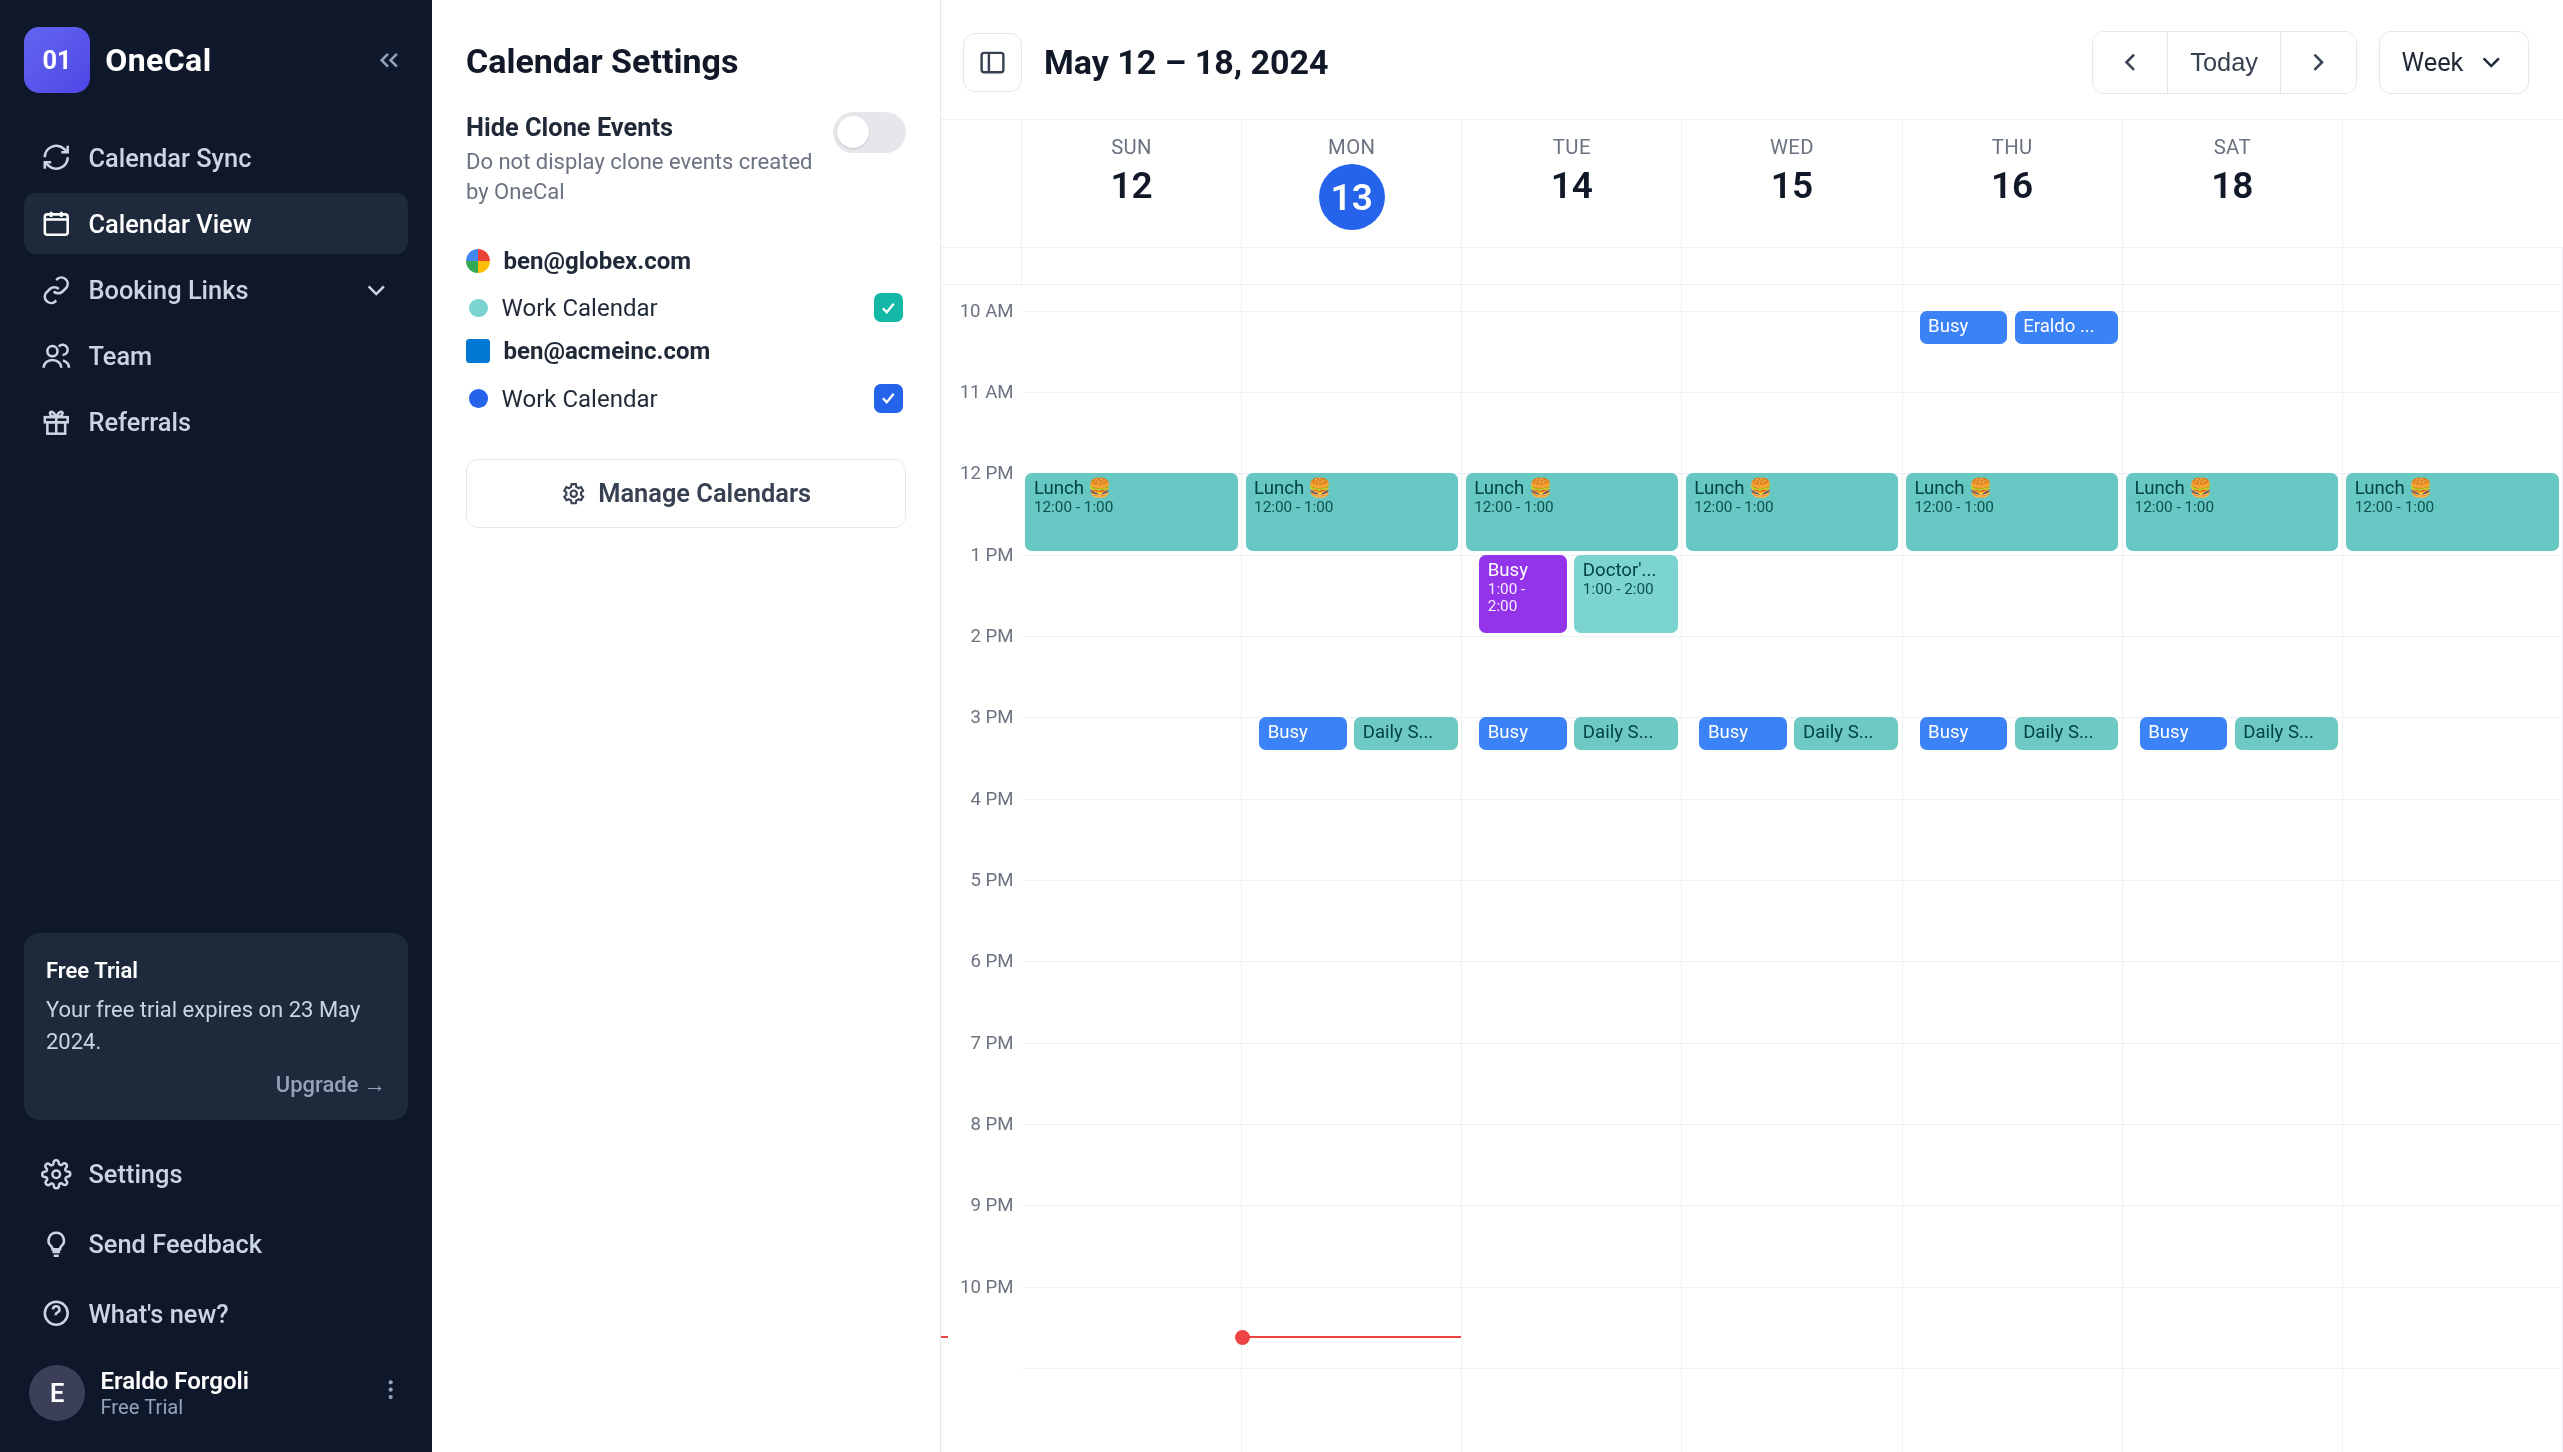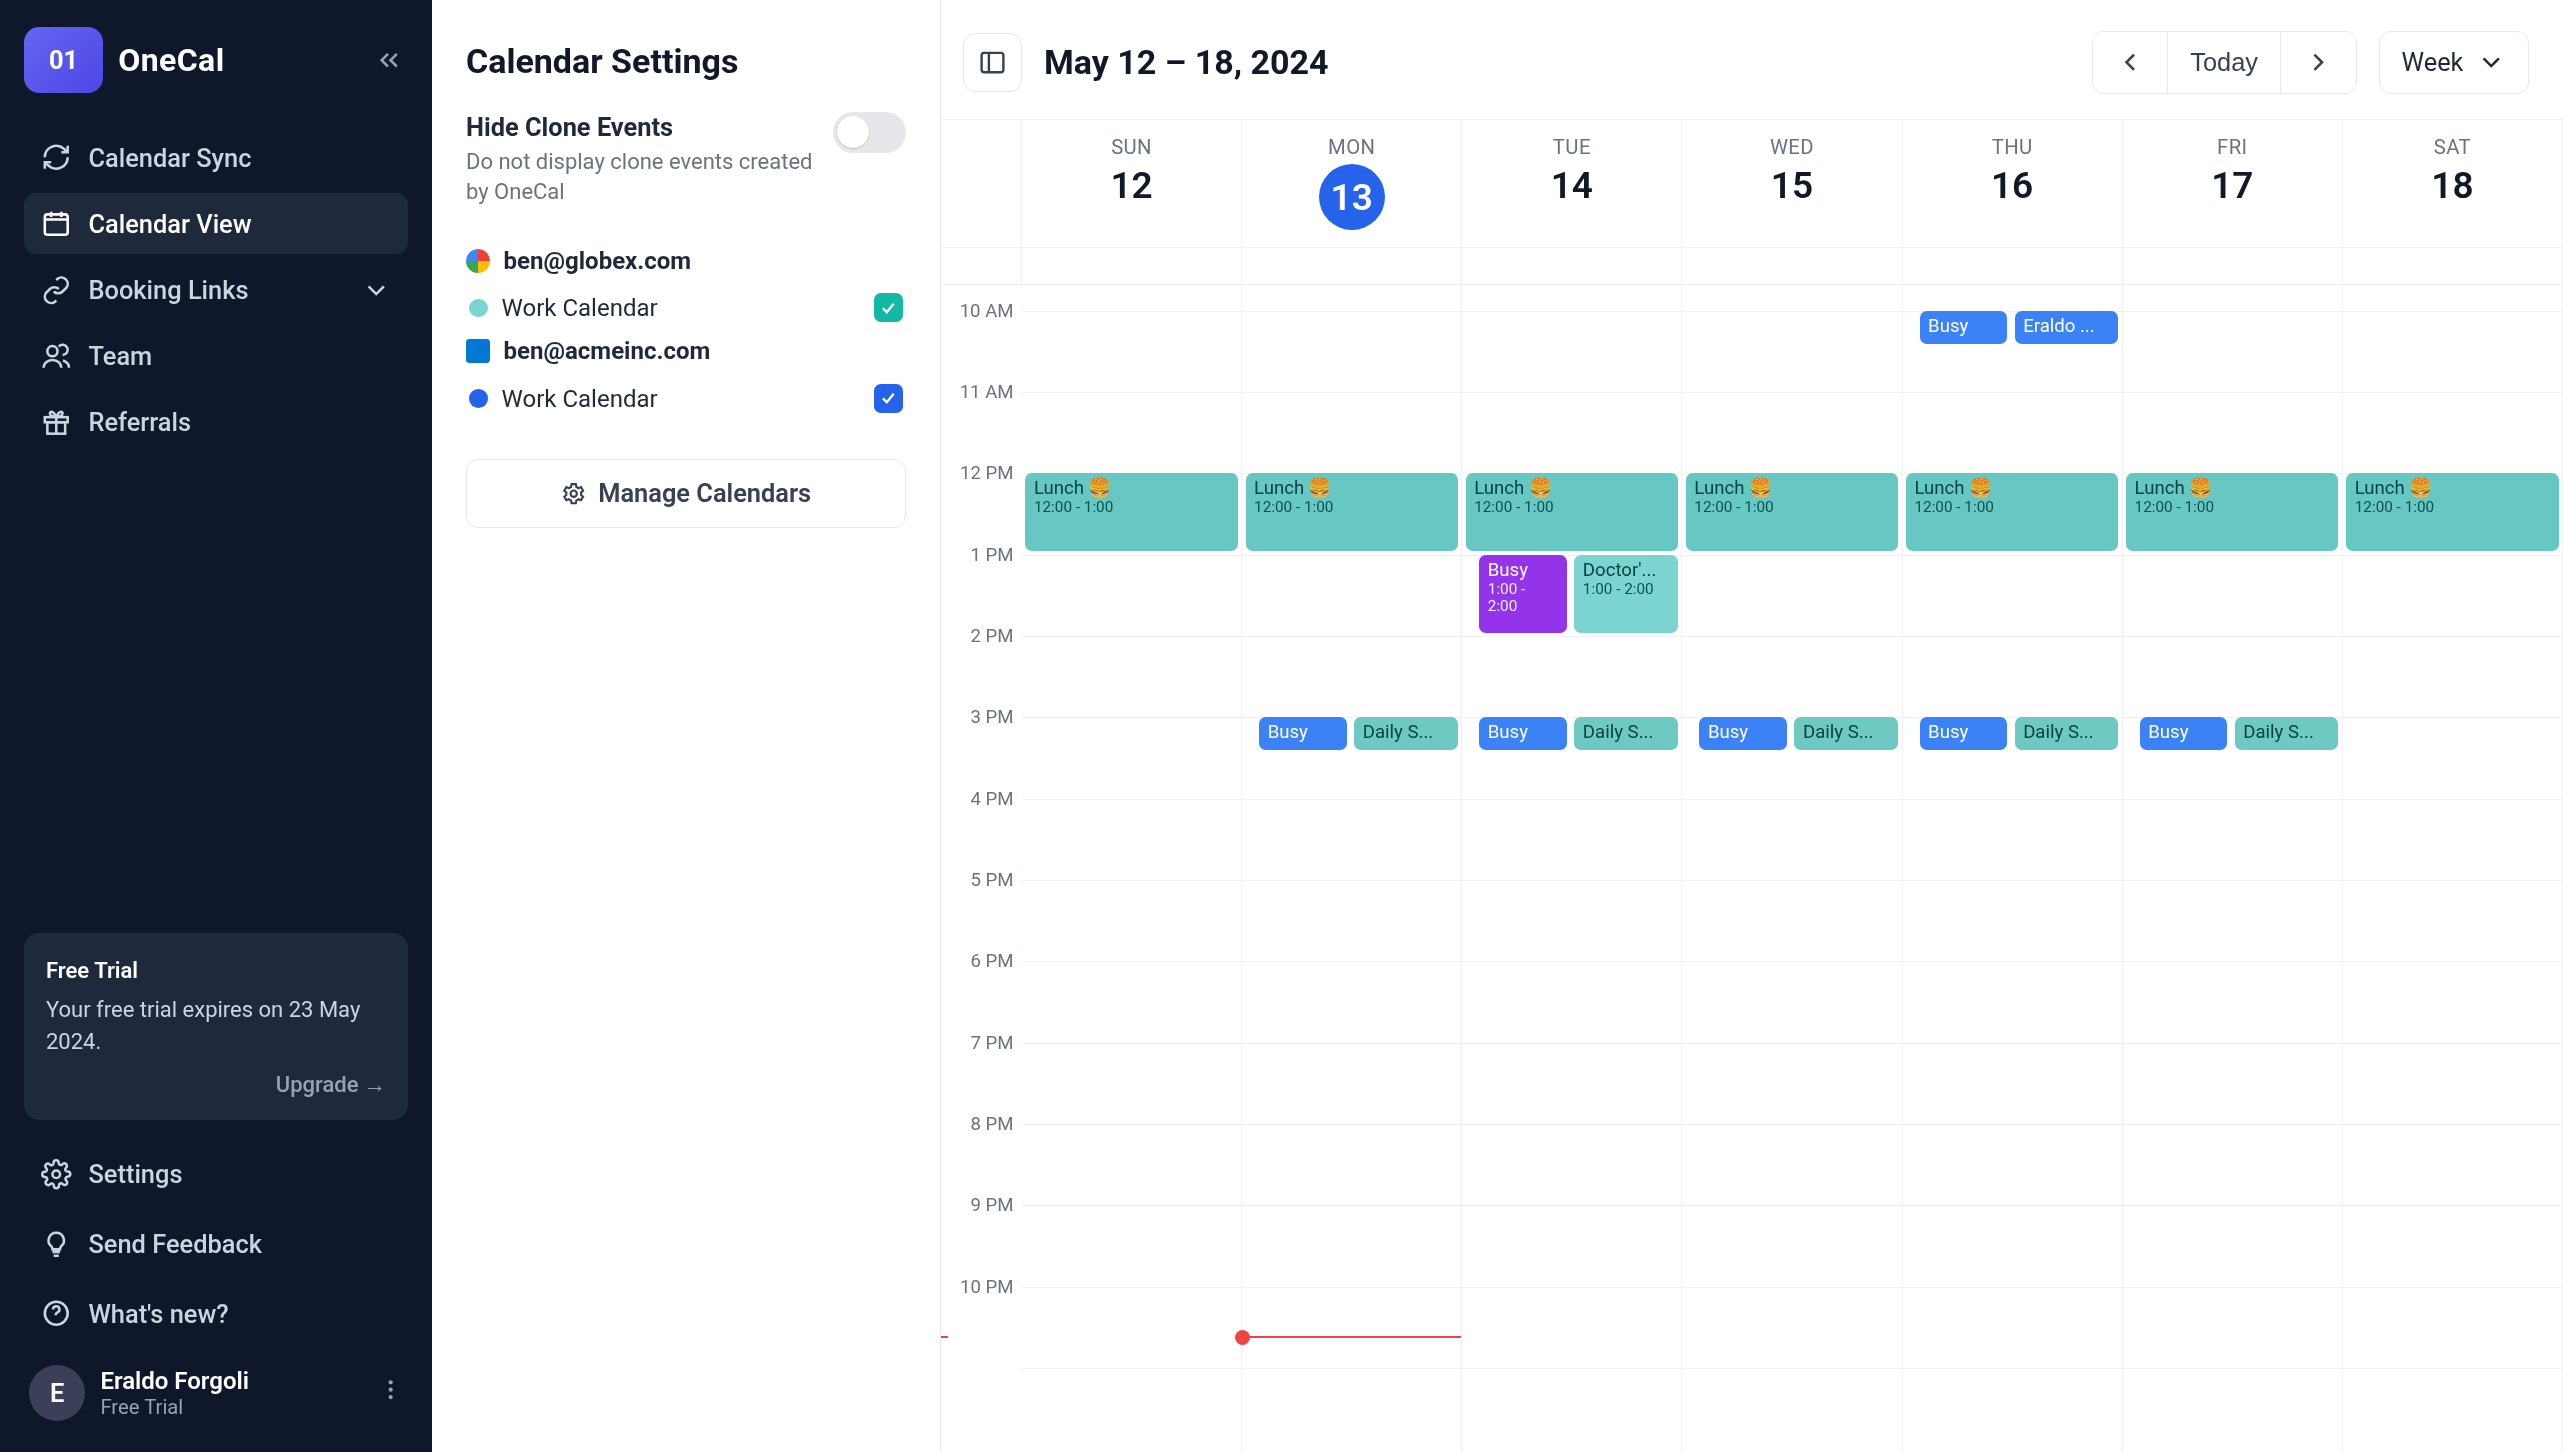--- a/index.html
+++ b/index.html
@@ -29,21 +29,21 @@
     align-items: center;
     justify-content: space-between;
     margin-bottom: 34px;
   }
   .logo {
     display: flex;
     align-items: center;
     gap: 15.3px;
   }
   .logo-mark {
-    width: 79px; height: 66px;
+    width: 66px; height: 66px;
     background: linear-gradient(135deg,#6366f1,#4f46e5);
     border-radius: 15.3px;
     display: flex; align-items: center; justify-content: center;
     color: #fff; font-weight: 700; font-size: 25.4px;
   }
   .logo-text { color: #fff; font-weight: 700; font-size: 32px; letter-spacing: 0.4px; }
   .collapse-btn {
     width: 37px; height: 37px; border-radius: 8.5px;
     display:flex;align-items:center;justify-content:center;
     color:#94a3b8; cursor:pointer;
@@ -471,24 +471,20 @@
       </div>
       <div class="dayhead">
         <div class="dow">WED</div>
         <div class="num">15</div>
       </div>
       <div class="dayhead">
         <div class="dow">THU</div>
         <div class="num">16</div>
       </div>
       <div class="dayhead">
-        <div class="dow">FRI</div>
-        <div class="num">17</div>
-      </div>
-      <div class="dayhead">
         <div class="dow">SAT</div>
         <div class="num">18</div>
       </div>
     </div>
 
   <div class="allday-row" id="allday-row">
     <div></div>
   <div></div>
       <div></div>
       <div></div>

